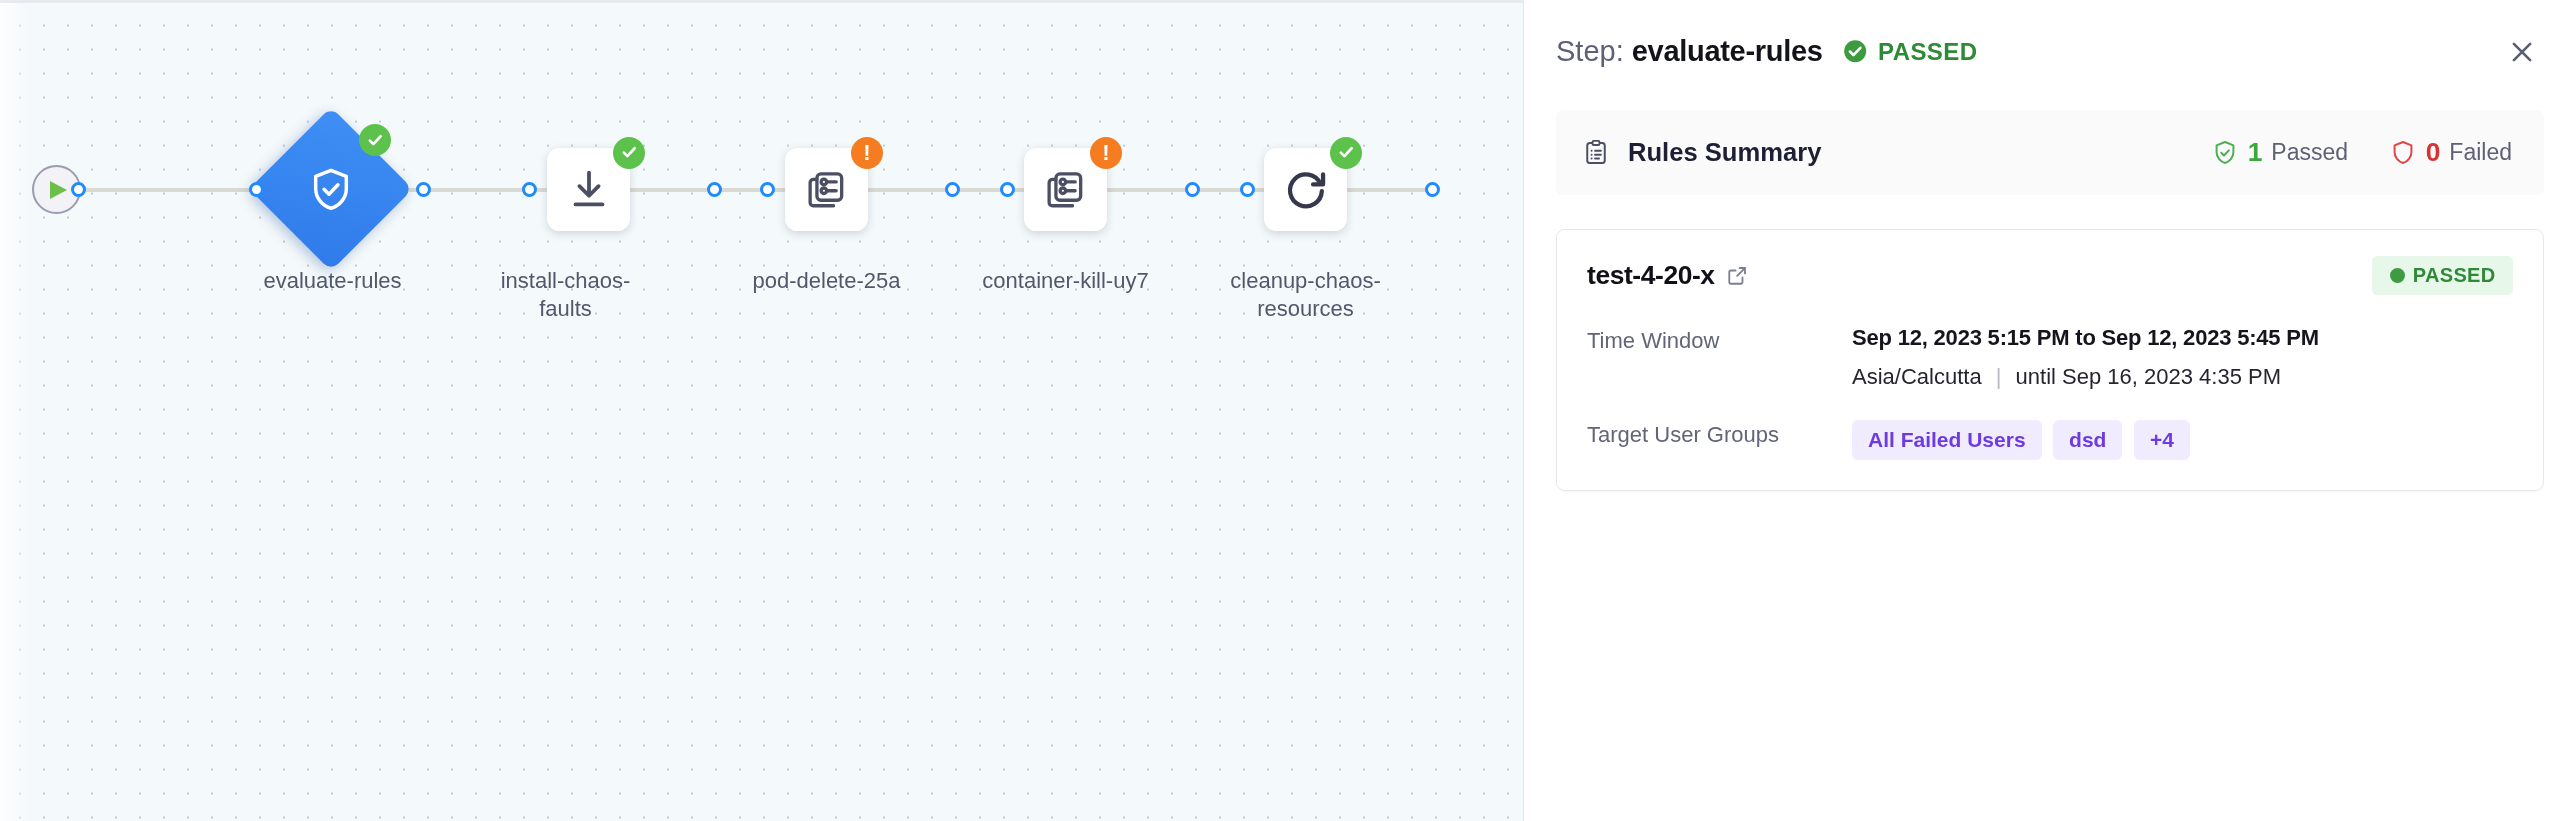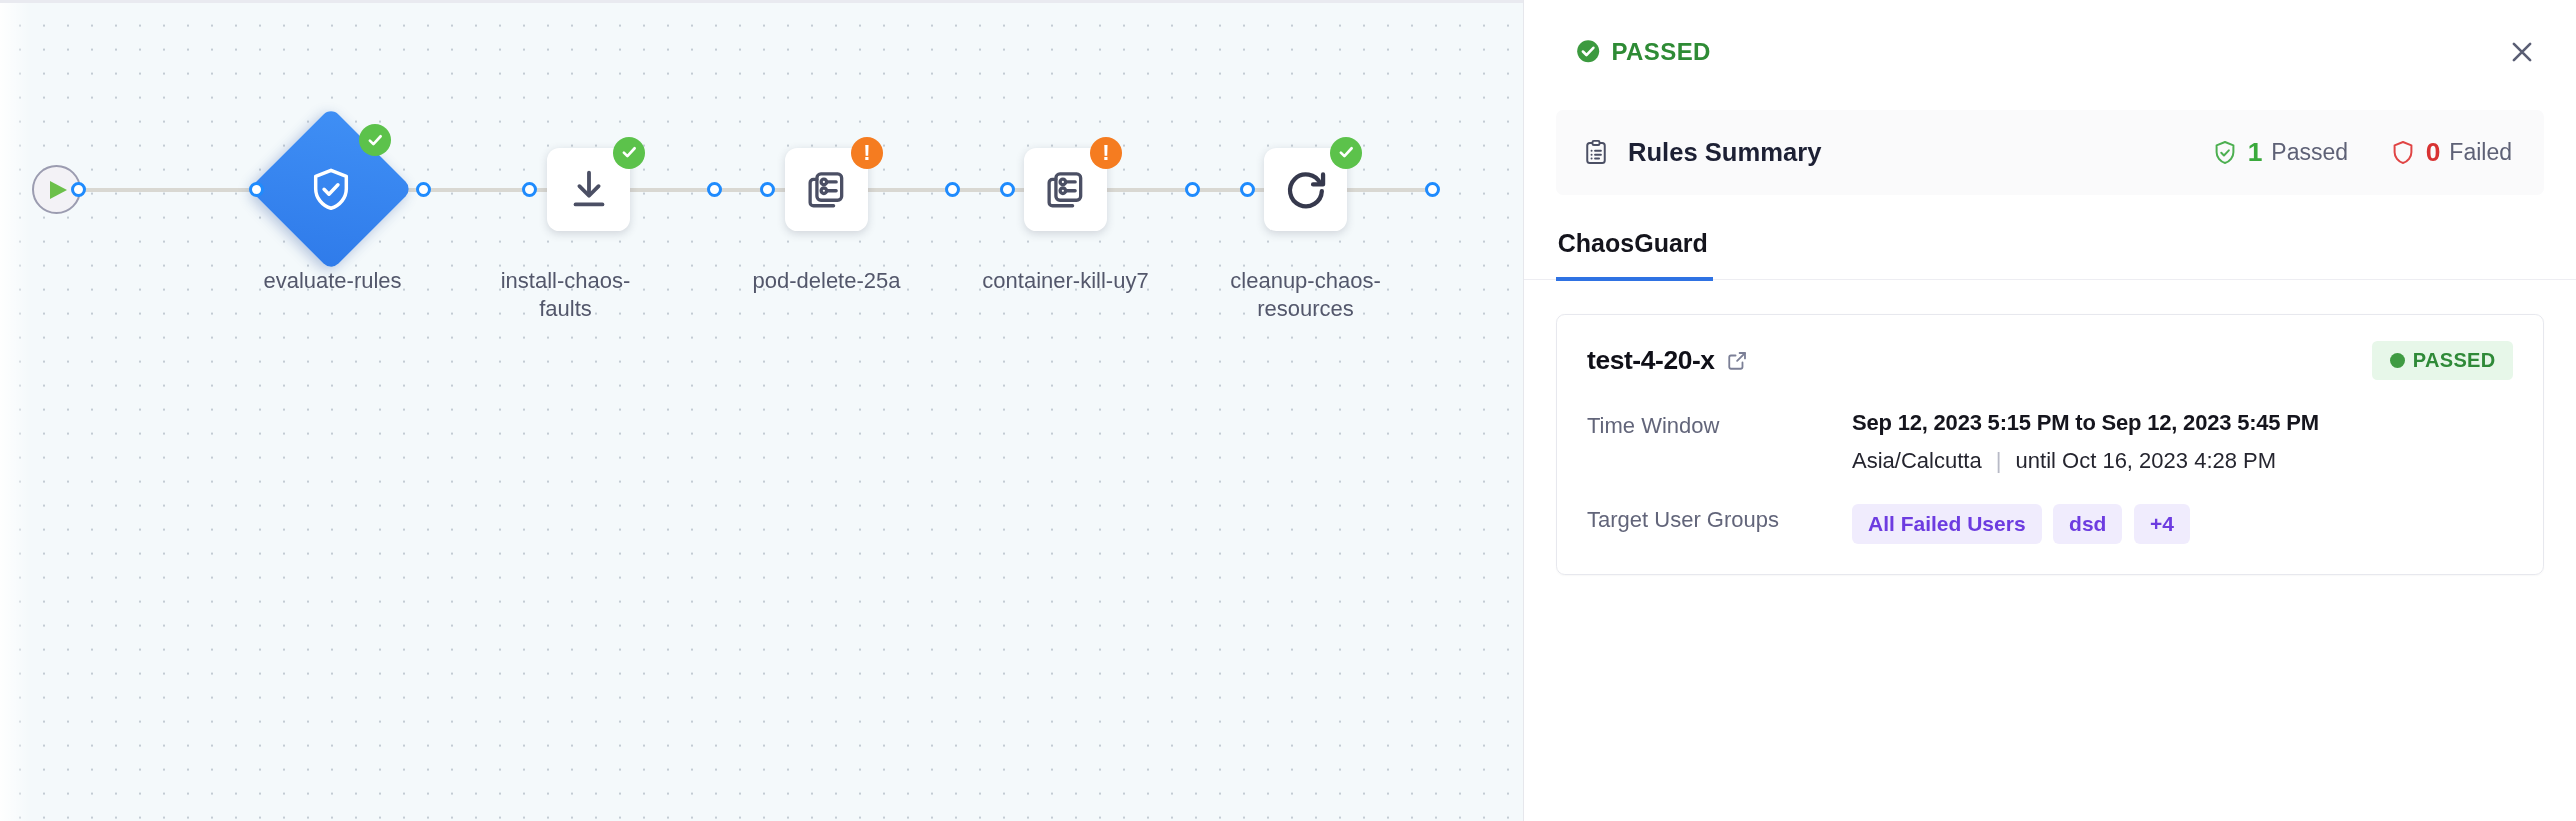--- a/index.html
+++ b/index.html
@@ -280,20 +280,24 @@
     </div>
     <div class="port" style="left:1240px;"></div>
     <div class="port" style="left:1425px;"></div>
     <div class="node-label" style="left:1204px; top:264px;">cleanup-chaos-
 resources</div>
   </div>
 
   <div id="panel">
 
     <div class="panel-head">
+      <div class="panel-title">
+        <span class="lbl">Step:</span>
+        <span class="val">evaluate-rules</span>
+      </div>
       <div class="pass-pill">
         <svg width="26.4" height="26.4" viewBox="0 0 24 24">
           <circle cx="12" cy="12" r="10" fill="#3c9a3f"></circle>
           <path d="M7.2 12.3l3.2 3.2 6.3-6.6" fill="none" stroke="#fff" stroke-width="2.4" stroke-linecap="round" stroke-linejoin="round"></path>
         </svg>
         <span class="pass-word">PASSED</span>
       </div>
       <div class="close-btn">
         <svg width="30" height="30" viewBox="0 0 24 24" fill="none" stroke="#5a5e74" stroke-width="2.1" stroke-linecap="round">
           <path d="M5.5 5.5l13 13M18.5 5.5l-13 13"></path>
@@ -324,23 +328,20 @@
           <svg width="28" height="28" viewBox="0 0 24 24" fill="none" stroke="#e04444" stroke-width="1.7" stroke-linecap="round" stroke-linejoin="round">
             <path d="M12 2.6 4.8 5.4v5.9c0 4.3 3 8.1 7.2 9.3 4.2-1.2 7.2-5 7.2-9.3V5.4L12 2.6z"></path>
           </svg>
           <span class="rule-num bad">0</span>
           <span class="rule-word">Failed</span>
         </div>
       </div>
     </div>
 
 
-    <div class="tabs">
-      <div class="tab active">ChaosGuard</div>
-    </div>
 
     <div class="guard-card">
       <div class="guard-head">
         <span class="guard-name">test-4-20-x</span>
         <span class="ext-link">
           <svg width="23" height="23" viewBox="0 0 24 24" fill="none" stroke="#7b7f96" stroke-width="1.9" stroke-linecap="round" stroke-linejoin="round">
             <path d="M14.2 4.2h5.6v5.6"></path>
               <path d="M19.8 4.2 11.6 12.4"></path>
             <path d="M17.2 14v4.8a1.8 1.8 0 0 1-1.8 1.8H5.2a1.8 1.8 0 0 1-1.8-1.8V8.6a1.8 1.8 0 0 1 1.8-1.8H10"></path>
           </svg>
@@ -351,21 +352,21 @@
         </div>
       </div>
 
       <div class="detail-row">
         <div class="detail-key">Time Window</div>
         <div class="detail-val">
           <div class="tw-main">Sep 12, 2023 5:15 PM to Sep 12, 2023 5:45 PM</div>
           <div class="tw-sub">
             <span>Asia/Calcutta</span>
             <span class="sep">|</span>
-            <span>until Oct 16, 2023 4:28 PM</span>
+            <span>until Sep 16, 2023 4:35 PM</span>
           </div>
         </div>
       </div>
 
       <div class="detail-row">
         <div class="detail-key">Target User Groups</div>
         <div class="detail-val">
           <div class="chips">
             <span class="chip">All Failed Users</span>
             <span class="chip">dsd</span>

